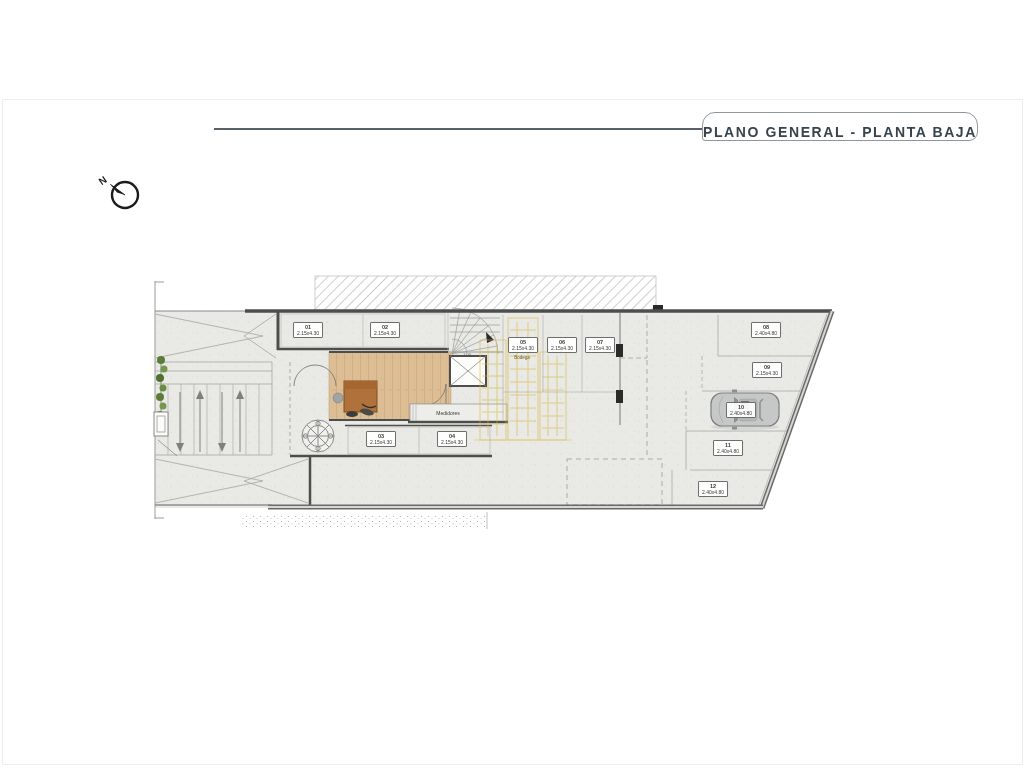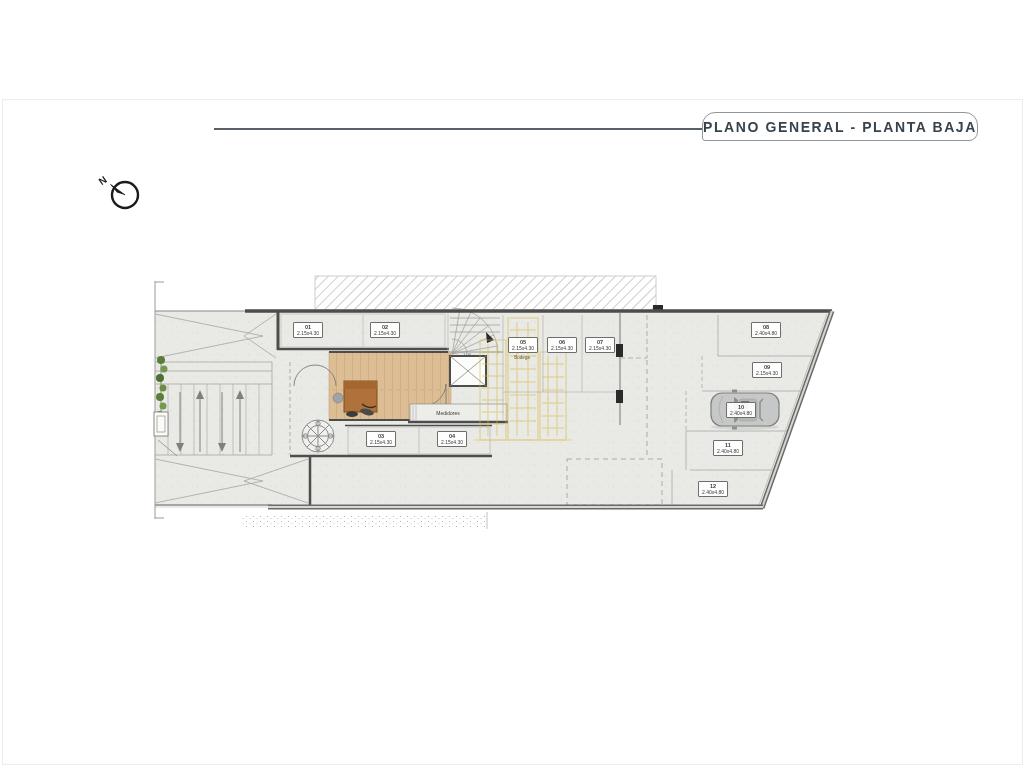--- a/index.html
+++ b/index.html
@@ -3,21 +3,21 @@
 <meta charset="utf-8">
 <style>
   html,body{margin:0;padding:0;background:#ffffff;width:1024px;height:768px;overflow:hidden;
     font-family:"Liberation Sans",sans-serif;}
   .page{position:relative;width:1024px;height:768px;background:#fff;}
   .frame{position:absolute;left:2px;top:99px;width:1019px;height:664px;border:1px solid #ededeb;}
   
   .title-rule{position:absolute;left:214px;top:128px;width:489px;height:2px;background:#596068;}
   .title-tab{position:absolute;left:702px;top:112px;width:274px;height:27px;
     border:1.2px solid #8f969c;border-radius:13px 13px 9px 3px;background:#fff;
-    display:flex;align-items:center;justify-content:center;}
+    display:flex;align-items:flex-end;justify-content:center;}
   .title-tab span{font-size:14px;font-weight:600;letter-spacing:1.6px;color:#37434d;white-space:nowrap;}
   
   .compass{position:absolute;left:96px;top:170px;}
   .compass-n{position:absolute;left:99px;top:175px;font-size:10px;font-weight:700;color:#1c1c1c;
     transform:rotate(-35deg);}
   
   .plansvg{position:absolute;left:0;top:0;}
   .plabel{position:absolute;transform:translate(-50%,-50%);background:rgba(255,255,255,.93);
     border:0.8px solid #6d6d6a;border-radius:1px;padding:1px 3px;text-align:center;color:#3a3a38;z-index:30;}
   .pid{font-size:5.5px;font-weight:700;line-height:6px;}

